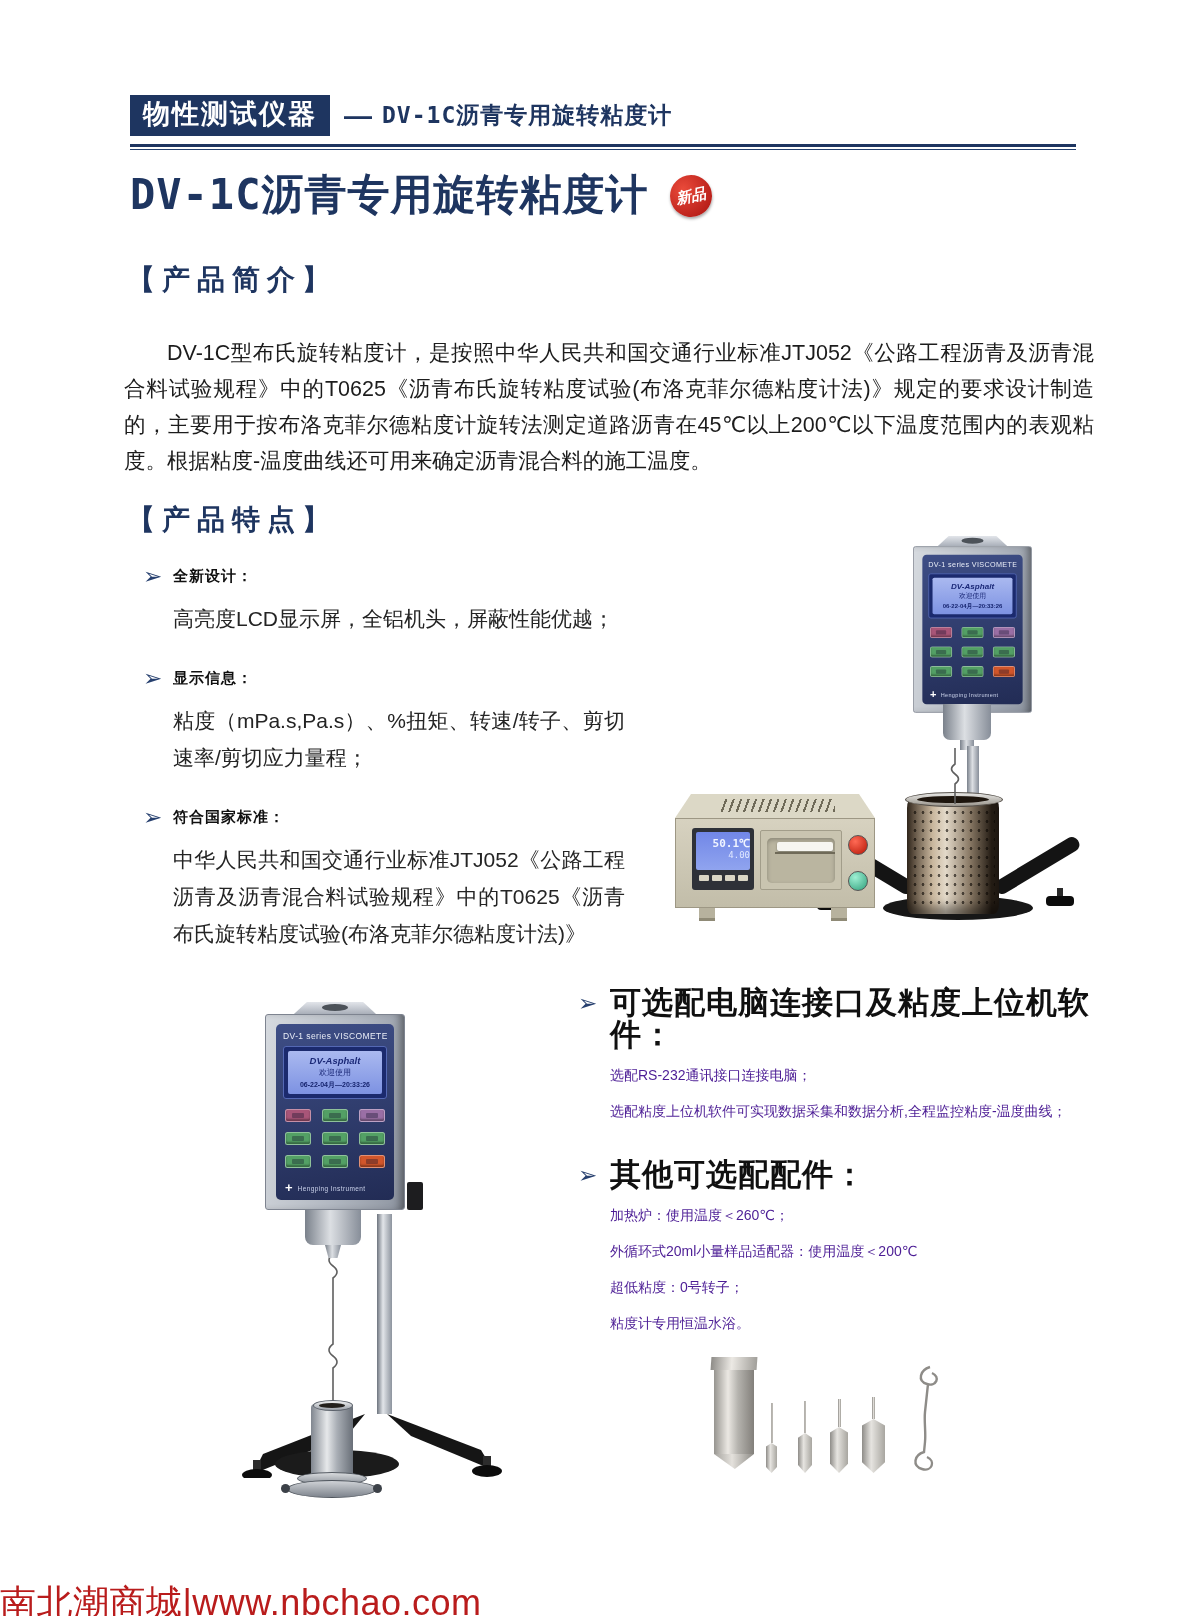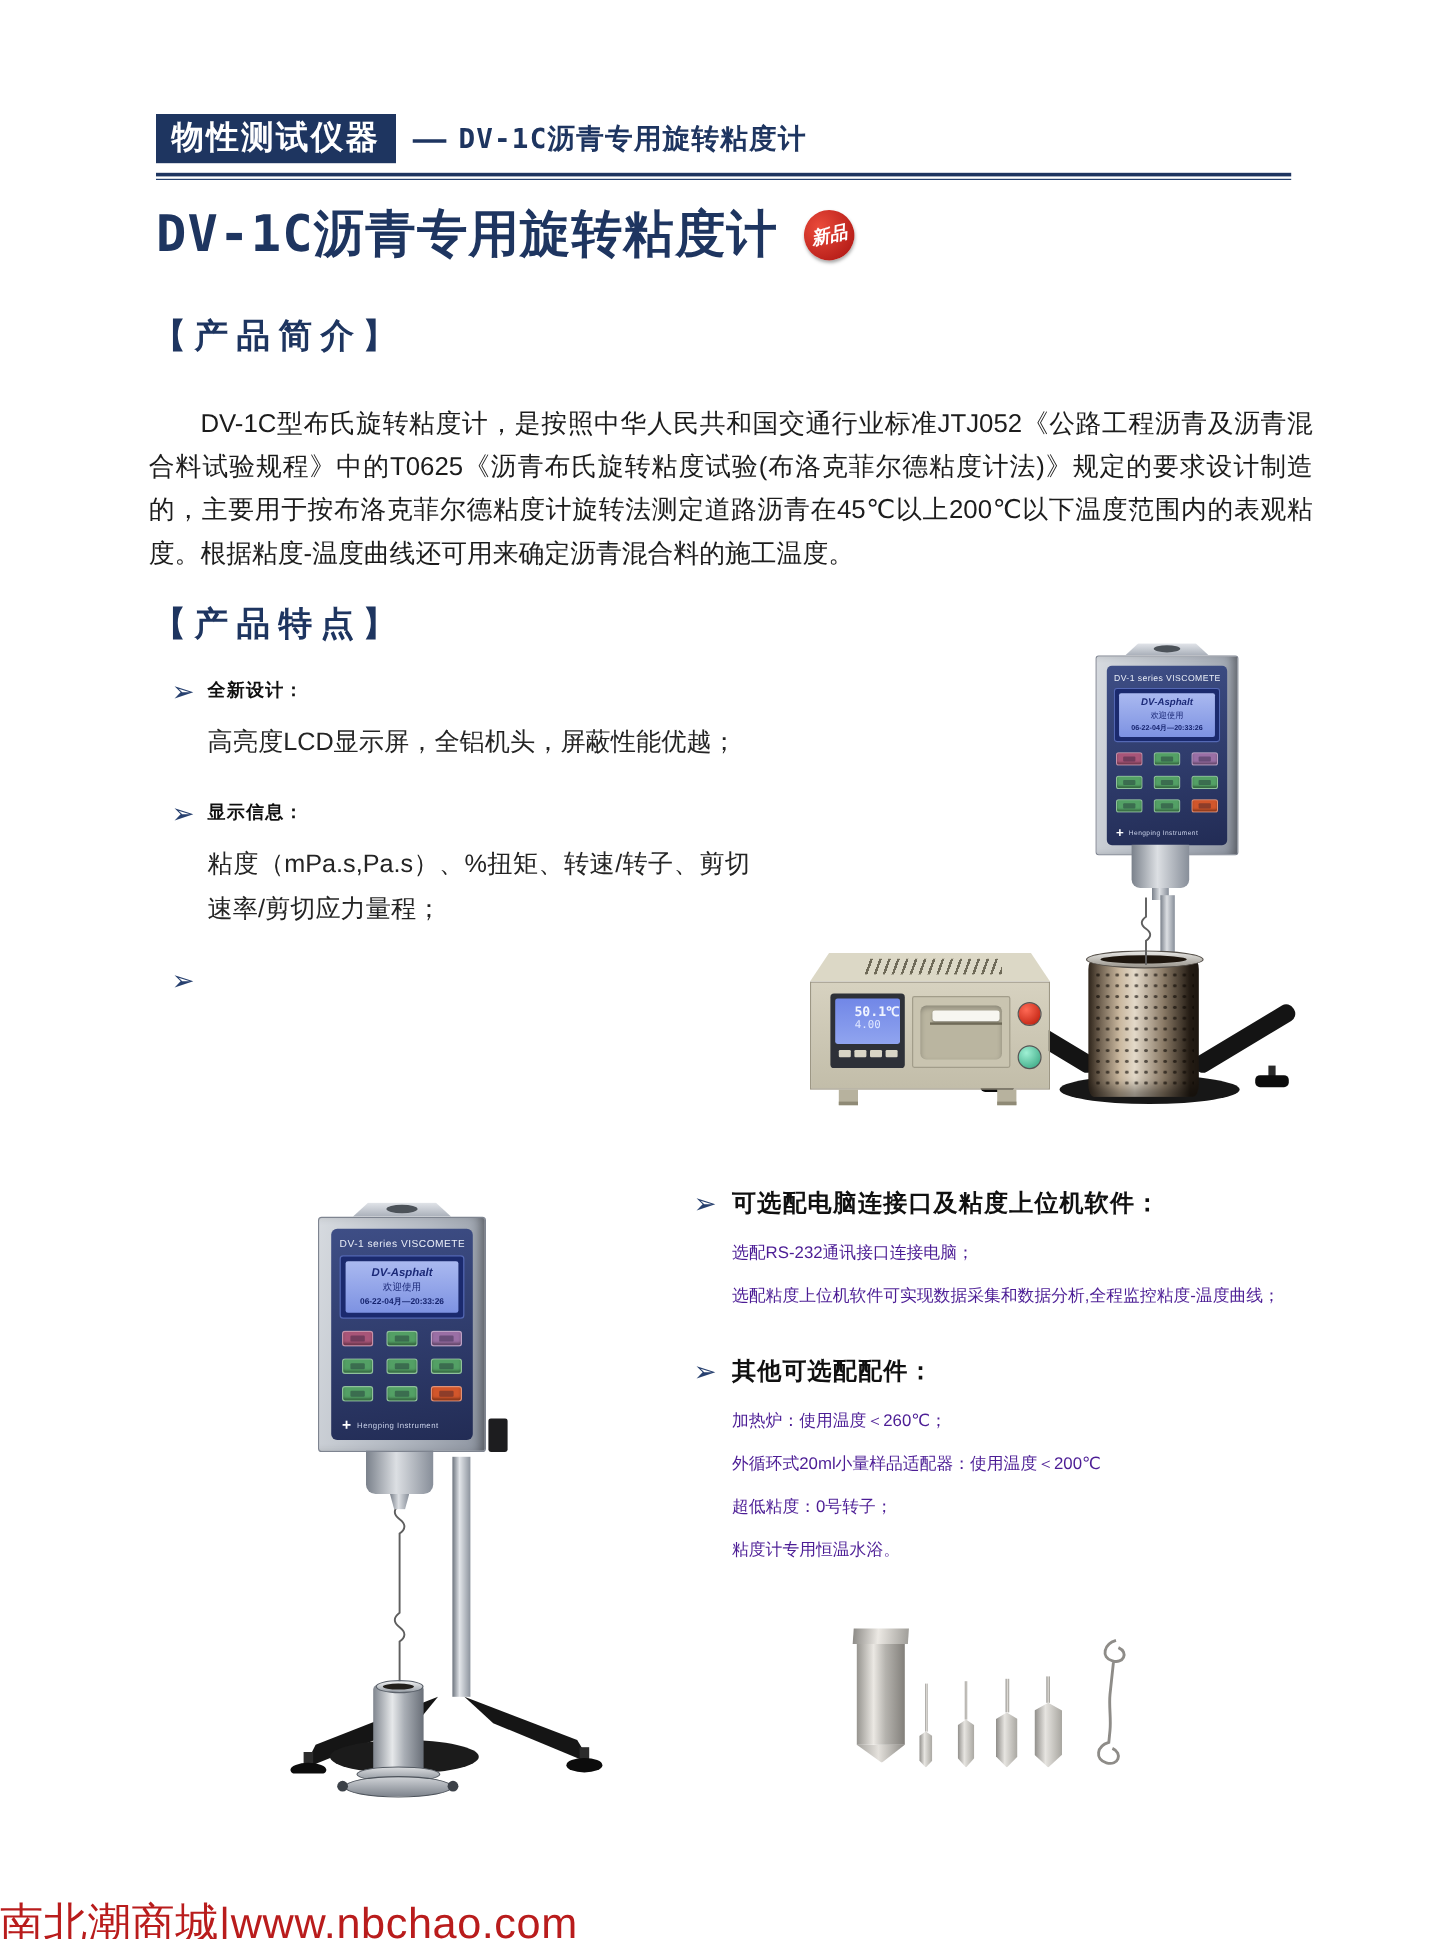--- a/index.html
+++ b/index.html
@@ -40,21 +40,21 @@
   .features{position:absolute;left:143px;top:550px;width:510px;display:flex;flex-direction:column;gap:26px}
   .feat{display:flex}
   .bullet{color:#27406f;font-size:23px;line-height:30px;flex:0 0 30px;font-weight:bold}
   .feat-title{font-size:15px;font-weight:bold;color:#101010;line-height:30px;letter-spacing:1px}
   .feat-body{margin-top:9px;font-size:21px;line-height:37px;color:#242424;width:452px;text-align:justify}
 
   
   .options{position:absolute;left:578px;top:976px;width:520px;display:flex;flex-direction:column;gap:30px}
   .opt{display:flex}
   .opt .bullet{flex:0 0 32px;line-height:32px}
-  .opt-title{font-size:20px;font-weight:bold;color:#101010;line-height:32px;letter-spacing:1px}
+  .opt-title{font-size:31px;font-weight:bold;color:#101010;line-height:32px;letter-spacing:1px}
   .opt-lines{margin-top:6px;font-size:14px;line-height:36px;color:#4c1d95;width:486px}
 
   
   .footer{position:absolute;left:0;right:0;top:1568px;text-align:left;font-size:36px;color:#b91c1c;letter-spacing:.5px}
 
   
   .vhead{position:absolute;width:140px}
   .htop{height:12px;margin:0 16px;background:linear-gradient(#e2e5ea,#a9afb9);
         clip-path:polygon(12% 100%,88% 100%,76% 0,24% 0);position:relative}
   .htop::after{content:"";position:absolute;left:50%;top:2px;transform:translateX(-50%);
@@ -105,21 +105,21 @@
 
   .ctrl{position:absolute;left:30px;top:280px;width:200px;height:128px}
   .ctrl-top{position:absolute;left:0;top:0;width:200px;height:24px;background:#dcd8c6;
             clip-path:polygon(8% 0,92% 0,100% 100%,0 100%)}
   .ctrl-vents{position:absolute;left:45px;top:5px;width:115px;height:13px;
             background:repeating-linear-gradient(110deg,transparent 0 5px,#6f6a58 5px 7px)}
   .ctrl-front{position:absolute;left:0;top:24px;width:200px;height:90px;
             background:linear-gradient(#d7d2c0,#c2bda9);border:1px solid #9d9784}
   .ctrl-lcdmod{position:absolute;left:16px;top:9px;width:62px;height:62px;background:#2e3138;border-radius:3px;padding:4px}
   .ctrl-screen{height:38px;background:linear-gradient(#7187e7,#90a4ef);border-radius:2px;
-            text-align:right;padding:3px 16px}
+            text-align:right;padding:3px 0}
   .ctrl-temp{font-size:11px;font-weight:bold;color:#f0f4ff;font-family:"DejaVu Sans Mono",monospace}
   .ctrl-val{font-size:9px;color:#dfe7ff;font-family:"DejaVu Sans Mono",monospace}
   .ctrl-btns{display:flex;gap:3px;margin-top:5px;justify-content:center}
   .ctrl-btns i{width:10px;height:6px;background:#d9d5c5;border-radius:1px}
   .ctrl-printer{position:absolute;left:84px;top:11px;width:82px;height:60px;background:#c9c4b0;
             border:1px solid #a29d8a;border-radius:2px}
   .ctrl-recess{position:absolute;inset:7px 6px 6px;background:#bab5a0;border-radius:5px;
             box-shadow:inset 0 2px 4px rgba(0,0,0,.25)}
   .ctrl-paper{position:absolute;left:10px;top:4px;width:56px;height:9px;background:#f7f6f1;
             border-radius:2px;box-shadow:0 1px 2px rgba(0,0,0,.35)}
@@ -199,20 +199,24 @@
     </div>
     <div class="feat">
       <span class="bullet">➢</span>
       <div>
         <div class="feat-title">显示信息：</div>
         <div class="feat-body">粘度（mPa.s,Pa.s）、%扭矩、转速/转子、剪切速率/剪切应力量程；</div>
       </div>
     </div>
     <div class="feat">
       <span class="bullet">➢</span>
+      <div>
+        <div class="feat-title">符合国家标准：</div>
+        <div class="feat-body">中华人民共和国交通行业标准JTJ052《公路工程沥青及沥青混合料试验规程》中的T0625《沥青布氏旋转粘度试验(布洛克菲尔德粘度计法)》</div>
+      </div>
     </div>
   </div>
 
   <div class="photo-main">
 
     <div class="vhead">
       <div class="htop"></div>
       <div class="hbody">
         <div class="vpanel">
           <div class="ptitle">DV-1 series VISCOMETER</div>

